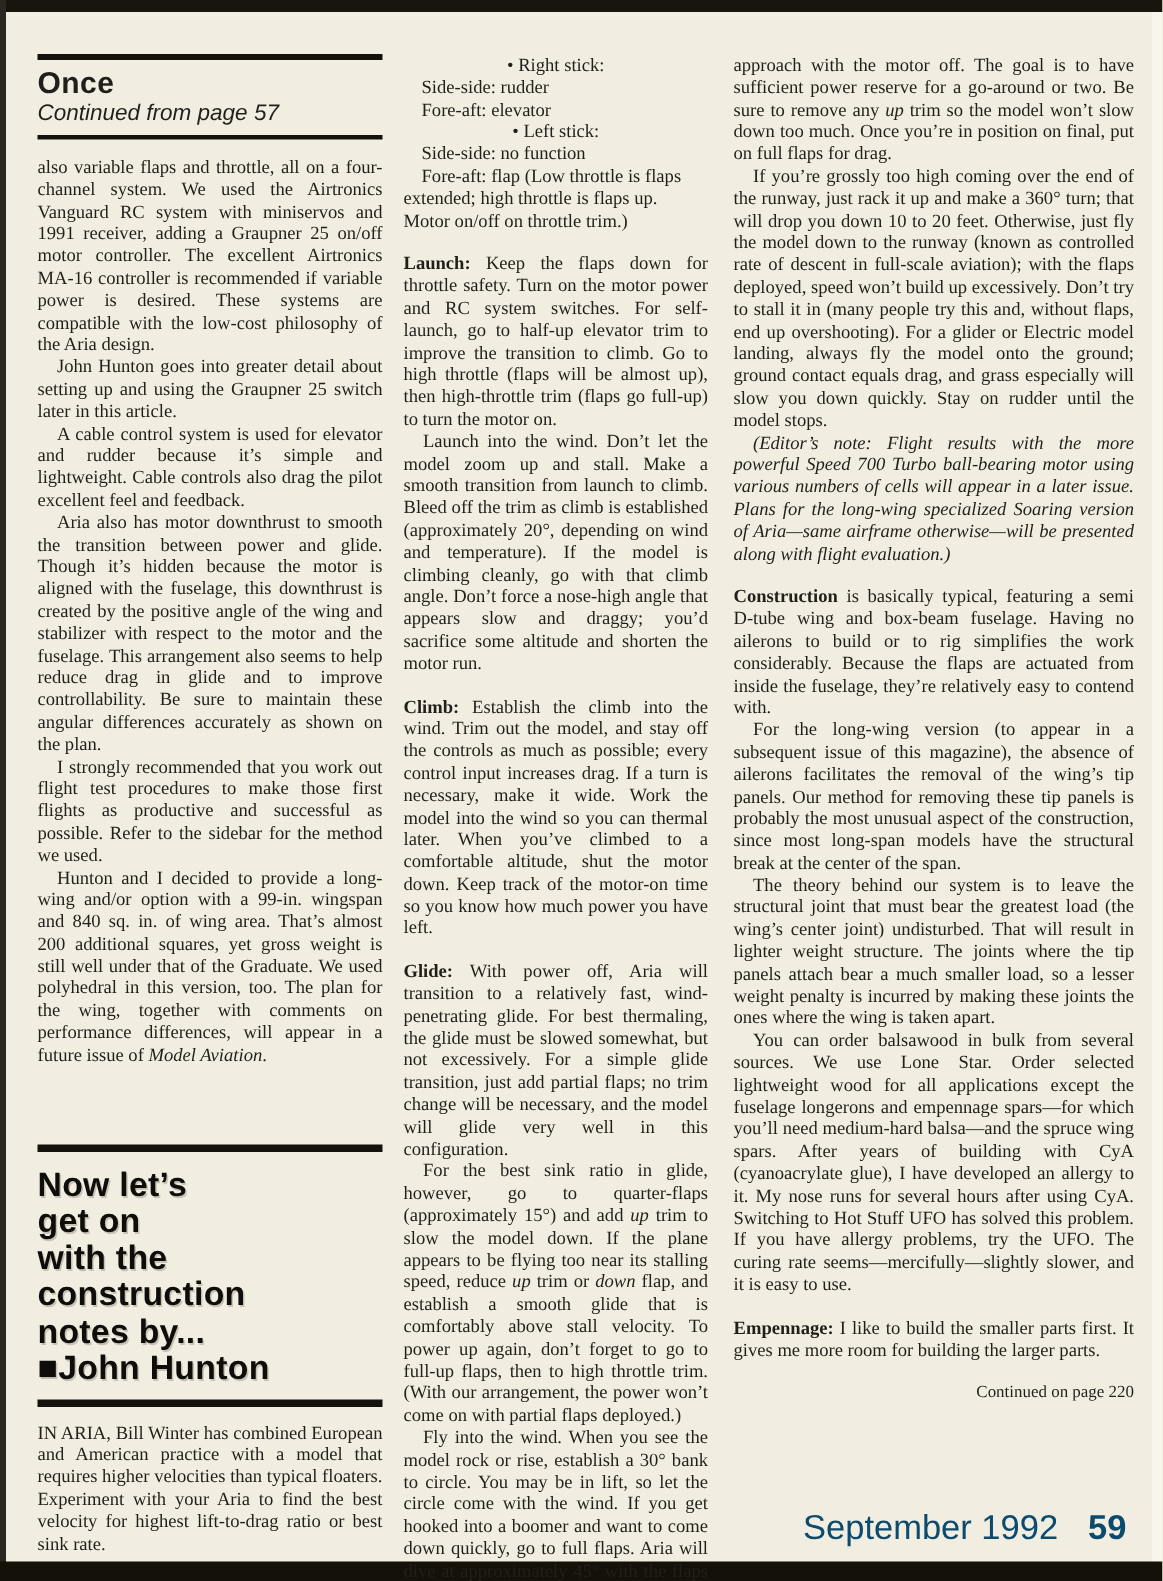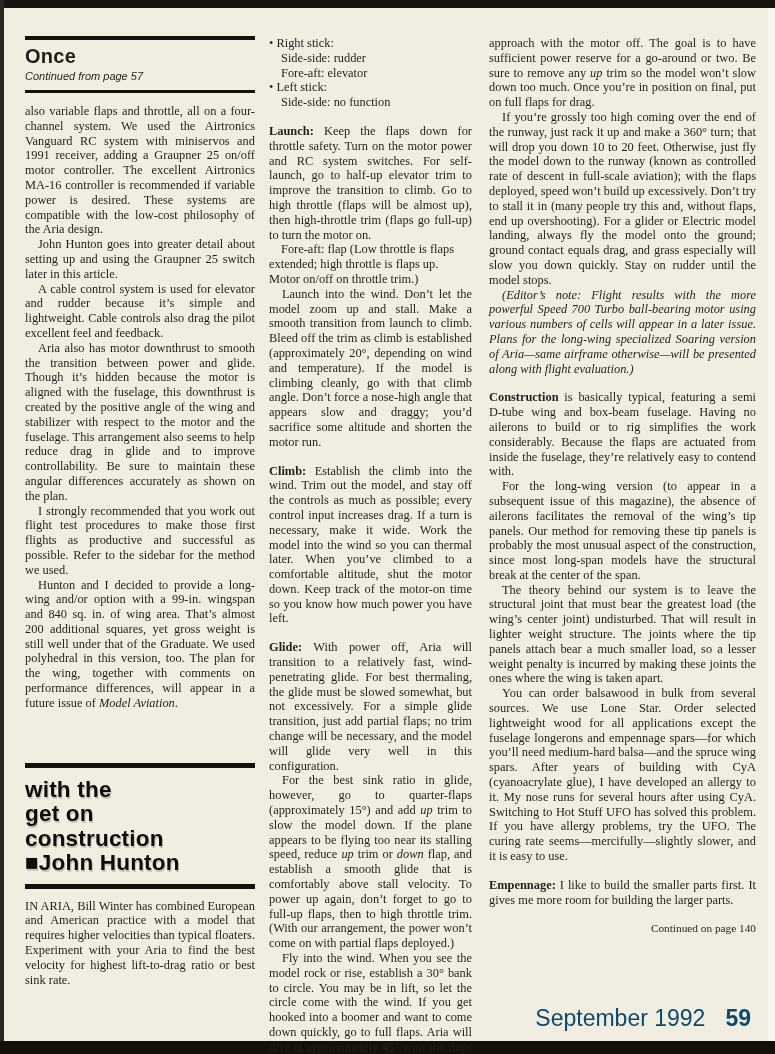--- a/index.html
+++ b/index.html
@@ -17,35 +17,35 @@
   .col{font-size:12.4px;line-height:14.8px;text-align:justify;}
   .col-1{width:230px;margin-right:14px;}
   .col-2{width:203px;margin-right:17px;}
   .col-3{width:267px;}
 
   .para{margin:0;}
   .para.indent{text-indent:13px;}
   .para.gap{margin-top:14px;}
   .para.italic{font-style:italic;}
   .para.sub{text-indent:12px;text-align:left;}
-  .para.bullet{text-align:left;}
+  .para.bullet{text-align:center;}
   .para.right{text-align:right;}
   .para.small{font-size:11.3px;}
   .para b{font-weight:bold;}
   .para i{}
 
   .article-header{margin-bottom:11px;}
   .rule-heavy{height:4px;background:#15120d;}
   .article-title{
     font-family:"Liberation Sans",sans-serif;font-weight:bold;
     font-size:20px;line-height:22px;margin:5px 0 0;letter-spacing:.3px;
   }
   .article-subtitle{
     font-family:"Liberation Sans",sans-serif;font-style:italic;
-    font-size:11px;line-height:16px;margin:1px 0 6px;
+    font-size:15px;line-height:16px;margin:1px 0 6px;
   }
   .rule-sub{height:3px;background:#15120d;}
 
   .thick-rule{height:5px;background:#15120d;margin:8px 0 10px;}
   .pullquote{margin:2px 0 0;}
   .pq-line{
     font-family:"Liberation Sans",sans-serif;font-weight:bold;
     font-size:22.5px;line-height:24.5px;letter-spacing:.2px;color:#0f0d0a;
     text-shadow:1px 1.5px 0 rgba(90,82,70,.28);
     text-align:left;
@@ -74,50 +74,52 @@
       <div class="rule-sub"></div>
     </div>
   <p class="para"><span>also variable flaps and throttle, all on a four-channel system. We used the Airtronics Vanguard RC system with miniservos and 1991 receiver, adding a Graupner 25 on/off motor controller. The excellent Airtronics MA-16 controller is recommended if variable power is desired. These systems are compatible with the low-cost philosophy of the Aria design.</span></p>
       <p class="para indent"><span>John Hunton goes into greater detail about setting up and using the Graupner 25 switch later in this article.</span></p>
       <p class="para indent"><span>A cable control system is used for elevator and rudder because it’s simple and lightweight. Cable controls also drag the pilot excellent feel and feedback.</span></p>
       <p class="para indent"><span>Aria also has motor downthrust to smooth the transition between power and glide. Though it’s hidden because the motor is aligned with the fuselage, this downthrust is created by the positive angle of the wing and stabilizer with respect to the motor and the fuselage. This arrangement also seems to help reduce drag in glide and to improve controllability. Be sure to maintain these angular differences accurately as shown on the plan.</span></p>
       <p class="para indent"><span>I strongly recommended that you work out flight test procedures to make those first flights as productive and successful as possible. Refer to the sidebar for the method we used.</span></p>
       <p class="para indent"><span>Hunton and I decided to provide a long-wing and/or option with a 99-in. wingspan and 840 sq. in. of wing area. That’s almost 200 additional squares, yet gross weight is still well under that of the Graduate. We used polyhedral in this version, too. The plan for the wing, together with comments on performance differences, will appear in a future issue of </span><i>Model Aviation</i><span>.</span></p>
       <div class="thick-rule" style="margin-top: 52px;"></div>
       <div class="pullquote">
+        <div class="pq-line">Now let’s</div>
+        <div class="pq-line">get on</div>
         <div class="pq-line">with the</div>
-        <div class="pq-line">get on</div>
         <div class="pq-line">construction</div>
+        <div class="pq-line">notes by...</div>
         <div class="pq-line">■John Hunton</div>
       </div>
       <div class="thick-rule"></div>
       <p class="para"><span>IN ARIA, Bill Winter has combined European and American practice with a model that requires higher velocities than typical floaters. Experiment with your Aria to find the best velocity for highest lift-to-drag ratio or best sink rate.</span></p>
     </div>
   <div class="col col-2">
       <p class="para bullet"><span>• Right stick:</span></p>
       <p class="para sub"><span>Side-side: rudder</span></p>
       <p class="para sub"><span>Fore-aft: elevator</span></p>
       <p class="para bullet"><span>• Left stick:</span></p>
       <p class="para sub"><span>Side-side: no function</span></p>
+      <p class="para sub"><span>Fore-aft: flap (Low throttle is flaps extended; high throttle is flaps up. Motor on/off on throttle trim.)</span></p>
       <p class="para gap"><b>Launch:</b> <span>Keep the flaps down for throttle safety. Turn on the motor power and RC system switches. For self-launch, go to half-up elevator trim to improve the transition to climb. Go to high throttle (flaps will be almost up), then high-throttle trim (flaps go full-up) to turn the motor on.</span></p>
-      <p class="para sub"><span>Fore-aft: flap (Low throttle is flaps extended; high throttle is flaps up. Motor on/off on throttle trim.)</span></p>
       <p class="para indent"><span>Launch into the wind. Don’t let the model zoom up and stall. Make a smooth transition from launch to climb. Bleed off the trim as climb is established (approximately 20°, depending on wind and temperature). If the model is climbing cleanly, go with that climb angle. Don’t force a nose-high angle that appears slow and draggy; you’d sacrifice some altitude and shorten the motor run.</span></p>
       <p class="para gap"><b>Climb:</b> <span>Establish the climb into the wind. Trim out the model, and stay off the controls as much as possible; every control input increases drag. If a turn is necessary, make it wide. Work the model into the wind so you can thermal later. When you’ve climbed to a comfortable altitude, shut the motor down. Keep track of the motor-on time so you know how much power you have left.</span></p>
       <p class="para gap"><b>Glide:</b> <span>With power off, Aria will transition to a relatively fast, wind-penetrating glide. For best thermaling, the glide must be slowed somewhat, but not excessively. For a simple glide transition, just add partial flaps; no trim change will be necessary, and the model will glide very well in this configuration.</span></p>
       <p class="para indent"><span>For the best sink ratio in glide, however, go to quarter-flaps (approximately 15°) and add </span><i>up</i><span> trim to slow the model down. If the plane appears to be flying too near its stalling speed, reduce </span><i>up</i><span> trim or </span><i>down</i><span> flap, and establish a smooth glide that is comfortably above stall velocity. To power up again, don’t forget to go to full-up flaps, then to high throttle trim. (With our arrangement, the power won’t come on with partial flaps deployed.)</span></p>
       <p class="para indent"><span>Fly into the wind. When you see the model rock or rise, establish a 30° bank to circle. You may be in lift, so let the circle come with the wind. If you get hooked into a boomer and want to come down quickly, go to full flaps. Aria will dive at approximately 45° with the flaps full-down. If the boomer is really strong, add full </span></p>
     </div>
   <div class="col col-3">
       <p class="para"><span>approach with the motor off. The goal is to have sufficient power reserve for a  go-around or two. Be sure to remove any </span><i>up</i><span> trim so the model won’t slow down too much. Once you’re in position on final, put on full flaps for drag.</span></p>
       <p class="para indent"><span>If you’re grossly too high coming over the end of the runway, just rack it up and make a 360° turn; that will drop you down 10 to 20 feet. Otherwise, just fly the model down to the runway (known as controlled rate of descent in full-scale aviation); with the flaps deployed, speed won’t build up excessively. Don’t try to stall it in (many people try this and, without flaps, end up overshooting). For a glider or Electric model landing, always fly the model onto the ground; ground contact equals drag, and grass especially will slow you down quickly. Stay on rudder until the model stops.</span></p>
       <p class="para indent italic"><span>(Editor’s note: Flight results with the more powerful Speed 700 Turbo ball-bearing motor using various numbers of cells will appear in a later issue. Plans for the long-wing specialized Soaring version of Aria—same airframe otherwise—will be presented along with flight evaluation.)</span></p>
       <p class="para gap"><b>Construction</b> <span>is basically typical, featuring a semi D-tube wing and box-beam fuselage. Having no ailerons to build or to rig simplifies the work considerably. Because the flaps are actuated from inside the fuselage, they’re relatively easy to contend with.</span></p>
       <p class="para indent"><span>For the long-wing version (to appear in a subsequent issue of this magazine), the absence of ailerons facilitates the removal of the wing’s tip panels. Our method for removing these tip panels is probably the most unusual aspect of the construction, since most long-span models have the structural break at the center of the span.</span></p>
       <p class="para indent"><span>The theory behind our system is to leave the structural joint that must bear the greatest load (the wing’s center joint) undisturbed. That will result in lighter weight structure. The joints where the tip panels attach bear a much smaller load, so a lesser weight penalty is incurred by making these joints the ones where the wing is taken apart.</span></p>
       <p class="para indent"><span>You can order balsawood in bulk from several sources. We use Lone Star. Order selected lightweight wood for all applications except the fuselage longerons and empennage spars—for which you’ll need medium-hard balsa—and the spruce wing spars. After years of building with CyA (cyanoacrylate glue), I have developed an allergy to it. My nose runs for several hours after using CyA. Switching to Hot Stuff UFO has solved this problem. If you have allergy problems, try the UFO. The curing rate seems—mercifully—slightly slower, and it is easy to use.</span></p>
       <p class="para gap"><b>Empennage:</b> <span>I like to build the smaller parts first. It gives me more room for building  the larger parts.</span></p>
-      <p class="para gap right small"><span>Continued on page 140</span></p>
+      <p class="para gap right small"><span>Continued on page 220</span></p>
     </div>
 </div>
 
 <div class="footer">
   <span>September 1992</span><span class="page-num">59</span>
 </div>
 
 </body></html>

